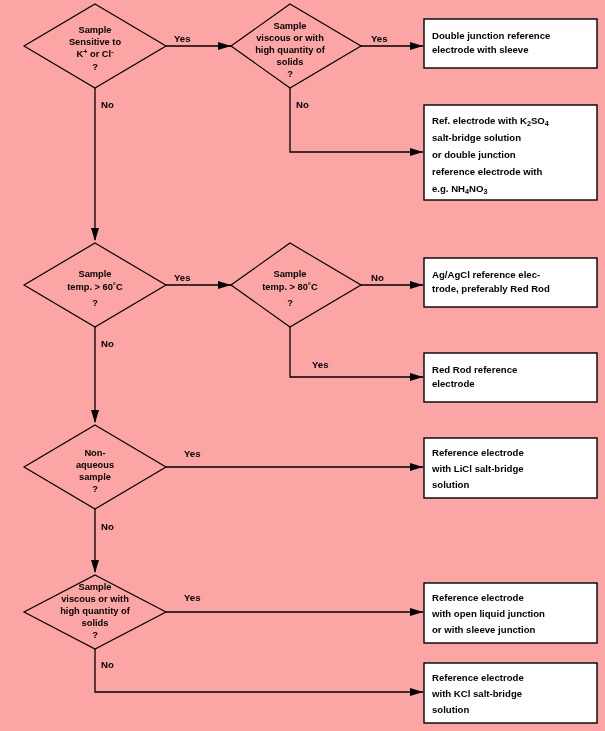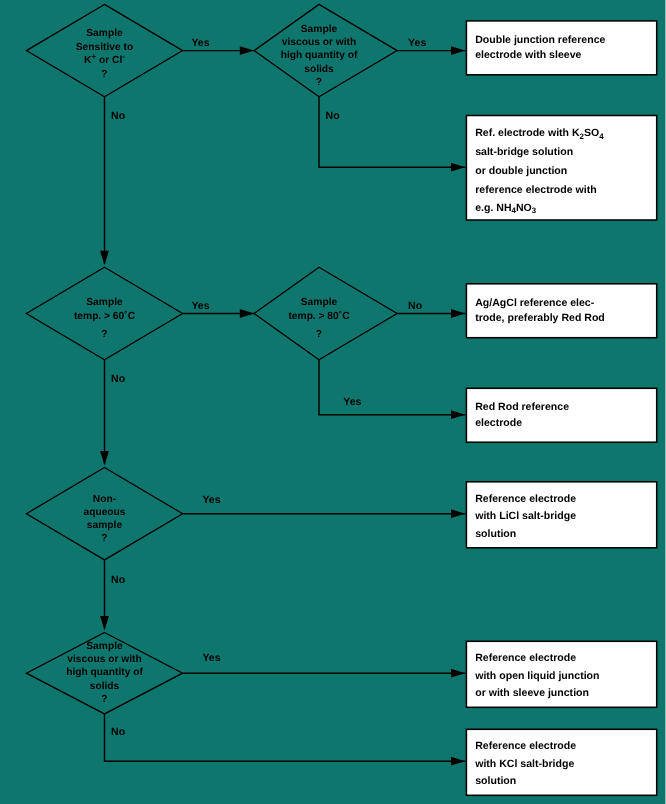--- a/index.html
+++ b/index.html
@@ -4,21 +4,21 @@
 <style>
   html, body {
     margin: 0;
     padding: 0;
     background: #ffffff;
   }
   #canvas-wrap {
     position: relative;
     width: 605px;
     height: 731px;
-    background: #0f766e;
+    background: #fca5a5;
     overflow: hidden;
     font-family: "Liberation Sans", sans-serif;
   }
   svg.flow {
     position: absolute;
     left: 0;
     top: 0;
     width: 605px;
     height: 731px;
   }

